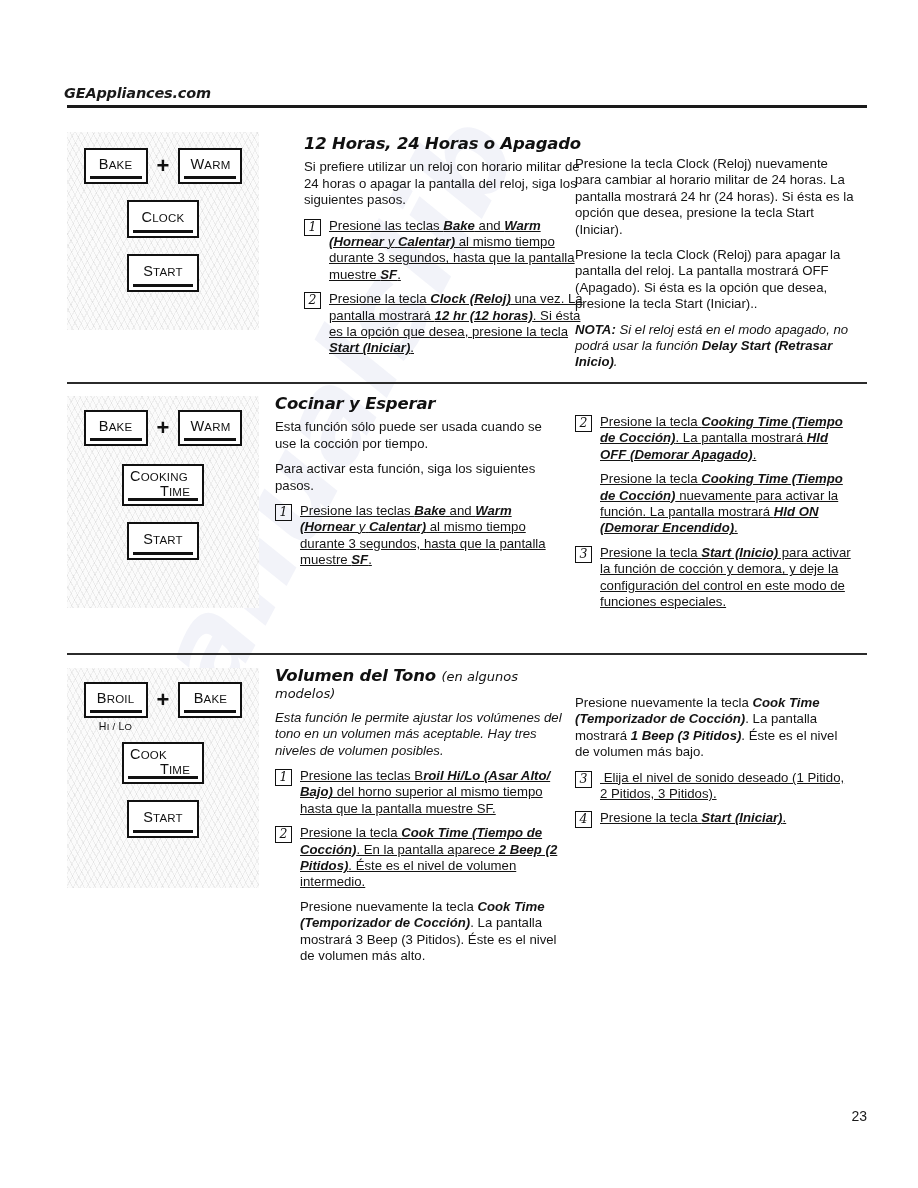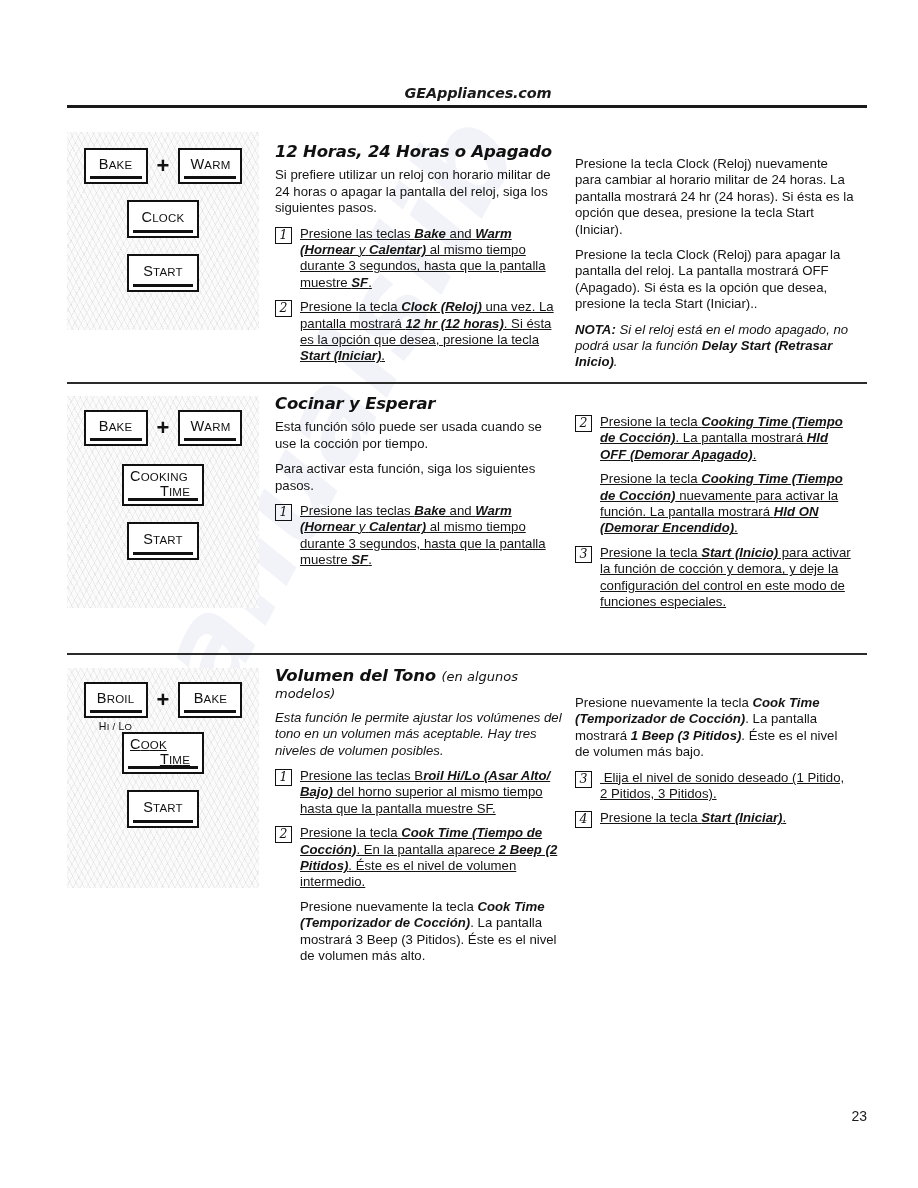--- a/index.html
+++ b/index.html
@@ -12,24 +12,24 @@
     height: 1188px;
     position: relative;
     font-family: "Liberation Sans", sans-serif;
     color: #111111;
     overflow: hidden;
   }
 
   
   #page-header {
     position: absolute;
-    left: 78px;
+    left: 64px;
     top: 84px;
     width: 800px;
-    text-align: center;
+    text-align: left;
   }
   #page-header .site {
     font-family: "DejaVu Sans", sans-serif;
     font-style: italic;
     font-weight: bold;
     font-size: 14.5px;
     letter-spacing: -0.2px;
     color: #1a1a1a;
   }
   .rule-thick {
@@ -256,21 +256,21 @@
         <span class="cap"><span class="big">C</span><span class="sm">L</span><span class="sm">O</span><span class="sm">C</span><span class="sm">K</span></span>
       </div>
     </div>
     <div class="key-stack" style="margin-top:16px;">
       <div class="key key-mid">
         <span class="cap"><span class="big">S</span><span class="sm">T</span><span class="sm">A</span><span class="sm">R</span><span class="sm">T</span></span>
       </div>
     </div>
   </div>
 
-  <div class="col col-mid" style="top:12px;">
+  <div class="col col-mid" style="top:4px;margin-left:29px;">
     <h2 class="sec-title">12 Horas, 24 Horas o Apagado</h2>
     <p class="para">Si prefiere utilizar un reloj con horario militar de 24 horas o apagar la pantalla del reloj, siga los siguientes pasos.</p>
     <div class="step">
       <div class="num">1</div>
       <div class="body">Presione las teclas <span class="bi">Bake</span> and <span class="bi">Warm</span> <span class="bi">(Hornear</span> <span class="i">y</span> <span class="bi">Calentar)</span> al mismo tiempo durante 3 segundos, hasta que la pantalla muestre <span class="bi">SF</span>.</div>
     </div>
     <div class="step">
       <div class="num">2</div>
       <div class="body">Presione la tecla <span class="bi">Clock (Reloj)</span> una vez. La pantalla mostrará <span class="bi">12 hr (12 horas)</span>. Si ésta es la opción que desea, presione la tecla <span class="bi">Start (Iniciar)</span>.</div>
     </div>
@@ -344,21 +344,21 @@
         <div class="key key-wide">
           <span class="cap"><span class="big">B</span><span class="sm">R</span><span class="sm">O</span><span class="sm">I</span><span class="sm">L</span></span>
         </div>
         <div class="hilo"><span class="big">H</span><span class="sm">I</span> / <span class="big">L</span><span class="sm">O</span></div>
       </div>
       <div class="plus">+</div>
       <div class="key key-wide">
         <span class="cap"><span class="big">B</span><span class="sm">A</span><span class="sm">K</span><span class="sm">E</span></span>
       </div>
     </div>
-    <div class="key-stack" style="text-decoration:underline;">
+    <div class="key-stack" style="margin-top:10px;">
       <div class="key key-two two-line">
         <span class="cap l1"><span class="big">C</span><span class="sm">O</span><span class="sm">O</span><span class="sm">K</span></span>
         <span class="cap l2"><span class="big">T</span><span class="sm">I</span><span class="sm">M</span><span class="sm">E</span></span>
       </div>
     </div>
     <div class="key-stack" style="margin-top:16px;">
       <div class="key key-mid">
         <span class="cap"><span class="big">S</span><span class="sm">T</span><span class="sm">A</span><span class="sm">R</span><span class="sm">T</span></span>
       </div>
     </div>

